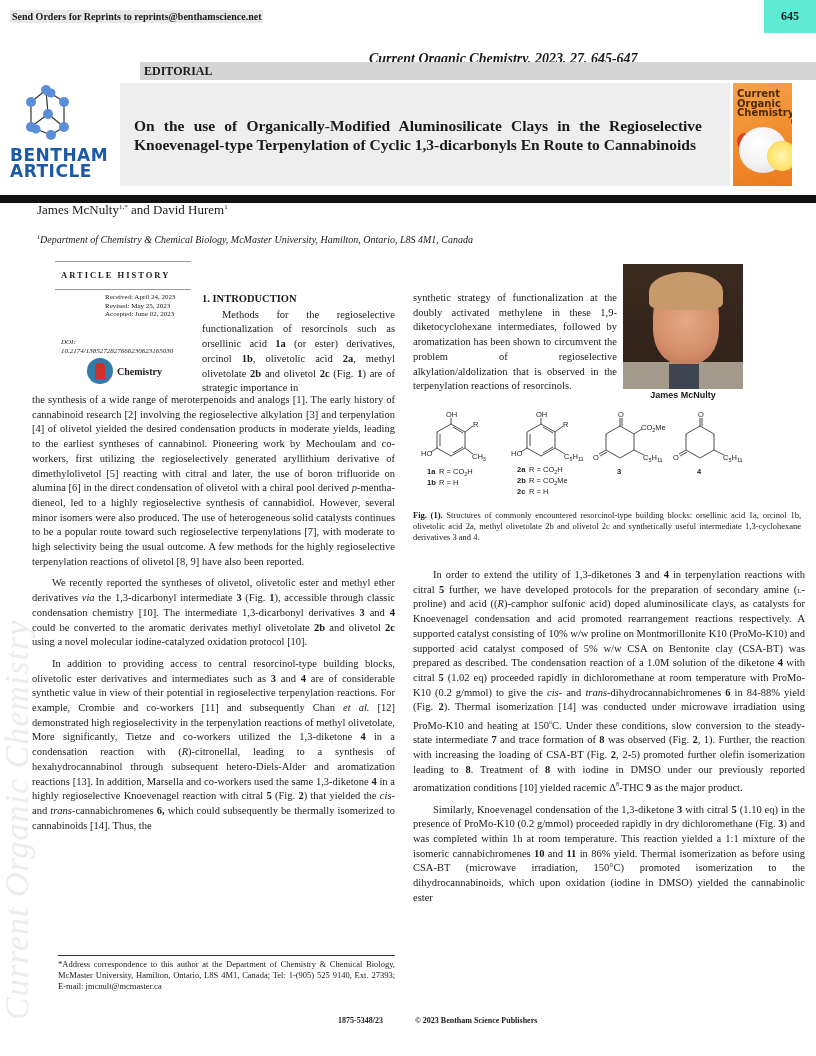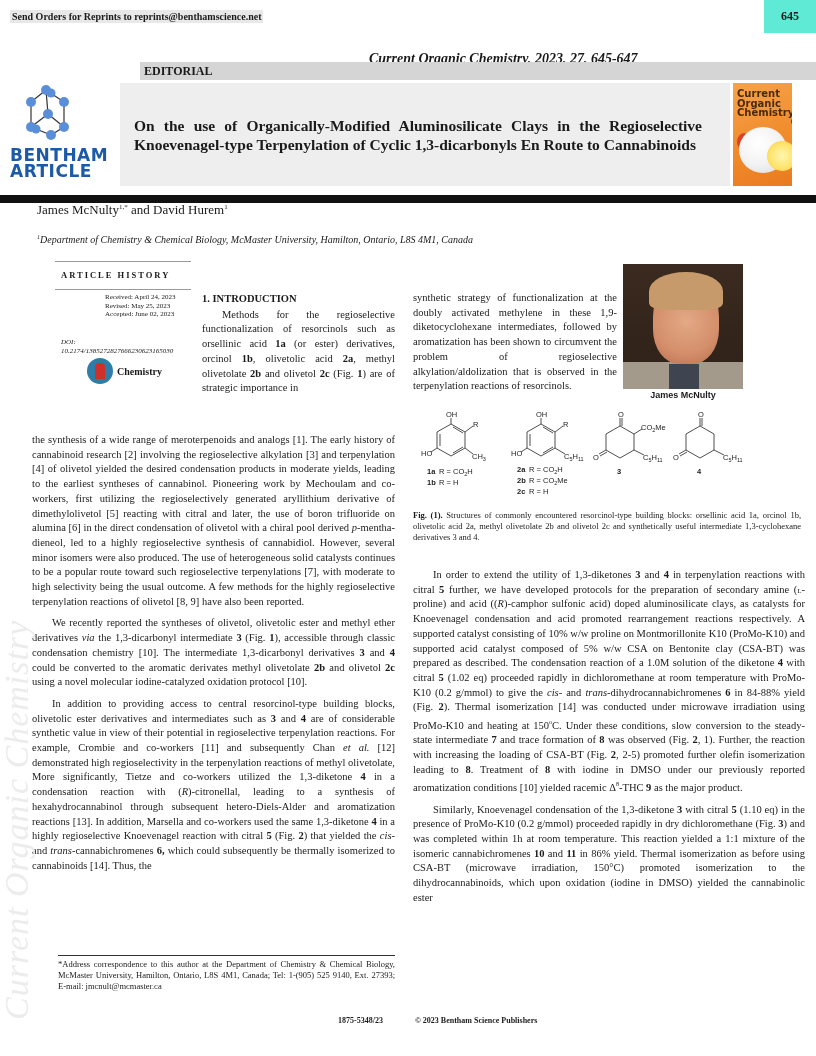--- a/index.html
+++ b/index.html
@@ -150,21 +150,21 @@
 <div class="crossmark">
   <div class="cm-icon"></div>
   <span class="cm-text">Chemistry</span>
 </div>
 
 <div class="col-intro body-text">
   <div class="section-head">1. INTRODUCTION</div>
   <p class="indent">Methods for the regioselective functionalization of resorcinols such as orsellinic acid <b class="cmp">1a</b> (or ester) derivatives, orcinol <b class="cmp">1b</b>, olivetolic acid <b class="cmp">2a</b>, methyl olivetolate <b class="cmp">2b</b> and olivetol <b class="cmp">2c</b> (Fig. <b>1</b>) are of strategic importance in</p>
 </div>
 
-<div class="col1 body-text" style="left:32px; width:363px;margin-top:40px;">
+<div class="col1 body-text" style="left:32px; width:363px;">
   <p>the synthesis of a wide range of meroterpenoids and analogs [1]. The early history of cannabinoid research [2] involving the regioselective alkylation [3] and terpenylation [4] of olivetol yielded the desired condensation products in moderate yields, leading to the earliest syntheses of cannabinol. Pioneering work by Mechoulam and co-workers, first utilizing the regioselectively generated aryllithium derivative of dimethylolivetol [5] reacting with citral and later, the use of boron trifluoride on alumina [6] in the direct condensation of olivetol with a chiral pool derived <i>p</i>-mentha-dieneol, led to a highly regioselective synthesis of cannabidiol. However, several minor isomers were also produced. The use of heterogeneous solid catalysts continues to be a popular route toward such regioselective terpenylations [7], with moderate to high selectivity being the usual outcome. A few methods for the highly regioselective terpenylation reactions of olivetol [8, 9] have also been reported.</p>
   <p class="indent para-gap">We recently reported the syntheses of olivetol, olivetolic ester and methyl ether derivatives <i>via</i> the 1,3-dicarbonyl intermediate <b class="cmp">3</b> (Fig. <b>1</b>), accessible through classic condensation chemistry [10]. The intermediate 1,3-dicarbonyl derivatives <b class="cmp">3</b> and <b class="cmp">4</b> could be converted to the aromatic derivates methyl olivetolate <b class="cmp">2b</b> and olivetol <b class="cmp">2c</b> using a novel molecular iodine-catalyzed oxidation protocol [10].</p>
   <p class="indent para-gap">In addition to providing access to central resorcinol-type building blocks, olivetolic ester derivatives and intermediates such as <b class="cmp">3</b> and <b class="cmp">4</b> are of considerable synthetic value in view of their potential in regioselective terpenylation reactions. For example, Crombie and co-workers [11] and subsequently Chan <i>et al.</i> [12] demonstrated high regioselectivity in the terpenylation reactions of methyl olivetolate, More significantly, Tietze and co-workers utilized the 1,3-diketone <b class="cmp">4</b> in a condensation reaction with (<i>R</i>)-citronellal, leading to a synthesis of hexahydrocannabinol through subsequent hetero-Diels-Alder and aromatization reactions [13]. In addition, Marsella and co-workers used the same 1,3-diketone <b class="cmp">4</b> in a highly regioselective Knoevenagel reaction with citral <b class="cmp">5</b> (Fig. <b>2</b>) that yielded the <i>cis</i>- and <i>trans</i>-cannabichromenes <b class="cmp">6,</b> which could subsequently be thermally isomerized to cannabinoids [14]. Thus, the</p>
 </div>
 
 <div class="col2top body-text">
   <p>synthetic strategy of functionalization at the doubly activated methylene in these 1,9-diketocyclohexane intermediates, followed by aromatization has been shown to circumvent the problem of regioselective alkylation/aldolization that is observed in the terpenylation reactions of resorcinols.</p>
 </div>
 
 <div class="photo">

